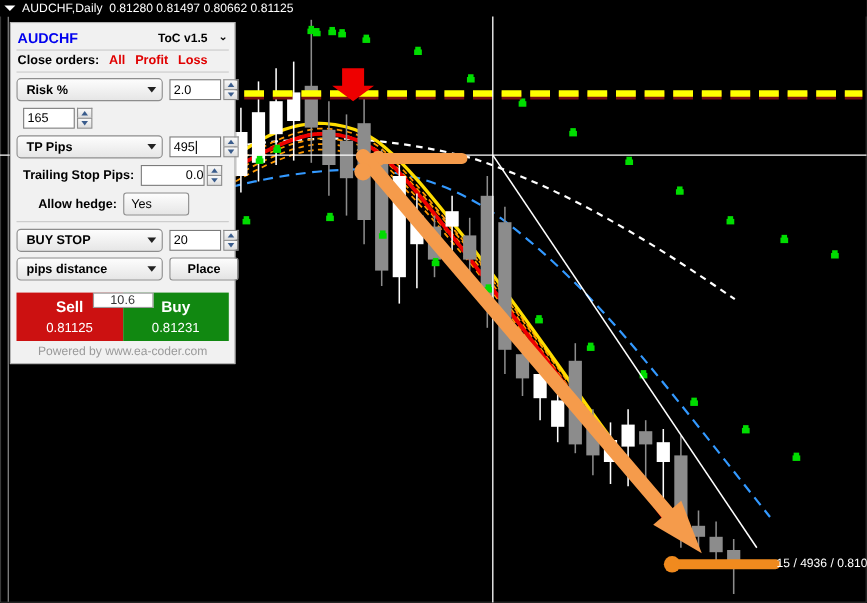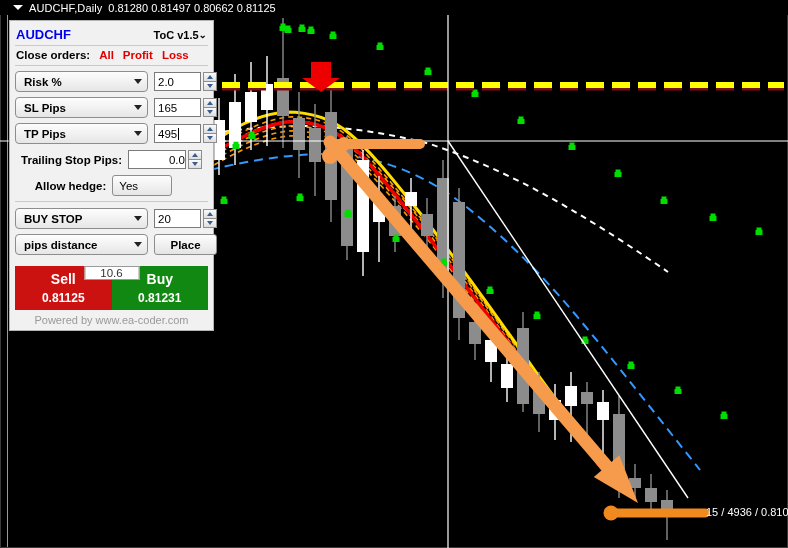--- a/index.html
+++ b/index.html
@@ -6,34 +6,34 @@
   body{width:788px;height:548px;overflow:hidden;font-family:"Liberation Sans",sans-serif;}
   #app{position:relative;width:788px;height:548px;background:#000;overflow:hidden;}
 
   
   .chart-frame{position:absolute;left:0;top:0;width:788px;height:548px;background:#000;
                border:1px solid #3a3a3a;box-sizing:border-box;}
   .chart-inner-border{position:absolute;left:7px;top:15px;right:1px;bottom:1px;border-left:1px solid #9a9a9a;}
 
   
   .titlebar{position:absolute;left:0;top:0;width:788px;height:15px;background:#000;
-            display:flex;align-items:center;gap:6px;padding-left:13px;box-sizing:border-box;}
+            display:flex;align-items:center;gap:6px;padding-left:4px;box-sizing:border-box;}
   .tri-down{width:0;height:0;border-left:5px solid transparent;border-right:5px solid transparent;
             border-top:5px solid #ffffff;}
   .titlebar-text{color:#ffffff;font-size:11px;white-space:nowrap;letter-spacing:.1px;}
   .titlebar-prices{color:#ffffff;font-size:11px;white-space:nowrap;}
 
   
   .panel{position:absolute;left:9px;top:20px;width:205px;background:#f1f1f1;
          border:1px solid #b4b4b4;box-sizing:border-box;
          box-shadow:0 0 0 1px rgba(0,0,0,.25);}
   .panel-head{display:flex;align-items:center;justify-content:space-between;
               padding:6px 6px 2px 6px;}
   .panel-symbol{color:#0000ee;font-size:13px;font-weight:bold;}
-  .panel-ver{color:#000;font-size:11px;font-weight:bold;display:flex;align-items:center;gap:0;}
+  .panel-ver{color:#000;font-size:11px;font-weight:bold;display:flex;align-items:center;gap:10px;}
   .chev{display:inline-block;font-size:10px;line-height:10px;transform:scaleY(.9);}
   .hr{height:1px;background:#c9c9c9;margin:1px 5px 2px 5px;}
 
   .close-row{display:flex;align-items:center;gap:9px;padding:1px 6px 3px 6px;}
   .close-lbl{font-size:11.5px;font-weight:bold;color:#000;}
   .close-link{font-size:11.5px;font-weight:bold;color:#e00000;cursor:pointer;}
 
   .rows{padding:3px 5px 2px 5px;}
   .row{display:flex;align-items:center;margin-bottom:5px;height:21px;}
   .sel{flex:0 0 133px;height:21px;box-sizing:border-box;
@@ -65,21 +65,21 @@
   .btn{flex:0 0 63px;height:21px;margin-left:6px;box-sizing:border-box;
        background:linear-gradient(#fdfdfd,#e4e4e4);border:1px solid #8d8d8d;border-radius:3px;
        display:flex;align-items:center;justify-content:center;font-size:11.5px;font-weight:bold;color:#000;}
 
   
   .sb{display:flex;margin:4px 5px 0 5px;position:relative;height:44px;}
   .sb-cell{flex:1;display:flex;flex-direction:column;align-items:center;justify-content:center;}
   .sb-sell{background:#cc1111;}
   .sb-buy{background:#118811;}
   .sb-title{font-size:14px;font-weight:bold;color:#fff;margin-top:-1px;}
-  .sb-price{font-size:12px;font-weight:bold;color:#fff;margin-top:4px;}
+  .sb-price{font-size:12px;font-weight:normal;color:#fff;margin-top:4px;}
   .spread{position:absolute;left:50%;top:0;transform:translateX(-50%);
           width:55px;height:14px;background:#fff;border:1px solid #9a9a9a;box-sizing:border-box;
           display:flex;align-items:center;justify-content:center;font-size:11.5px;color:#333;}
   .poweredby{text-align:center;font-size:11px;color:#999;padding:4px 0 4px 0;}
 
   
   .svg-layer{position:absolute;left:0;top:0;width:788px;height:548px;}
   .label-right{position:absolute;color:#ffffff;font-size:11px;white-space:nowrap;}
 </style>
 </head>
@@ -284,24 +284,20 @@
           <div class="up">
               <i class="sp-a"></i>
             </div>
           <div class="down">
               <i class="sp-b"></i>
             </div>
         </div>
       </div>
 
       <div class="row">
-        <div class="sel">
-          <span>SL Pips</span>
-          <span class="caret"></span>
-        </div>
         <div class="num">
           <span>165</span>
         </div>
         <div class="spin">
           <div class="up">
               <i class="sp-a"></i>
             </div>
           <div class="down">
               <i class="sp-b"></i>
             </div>

